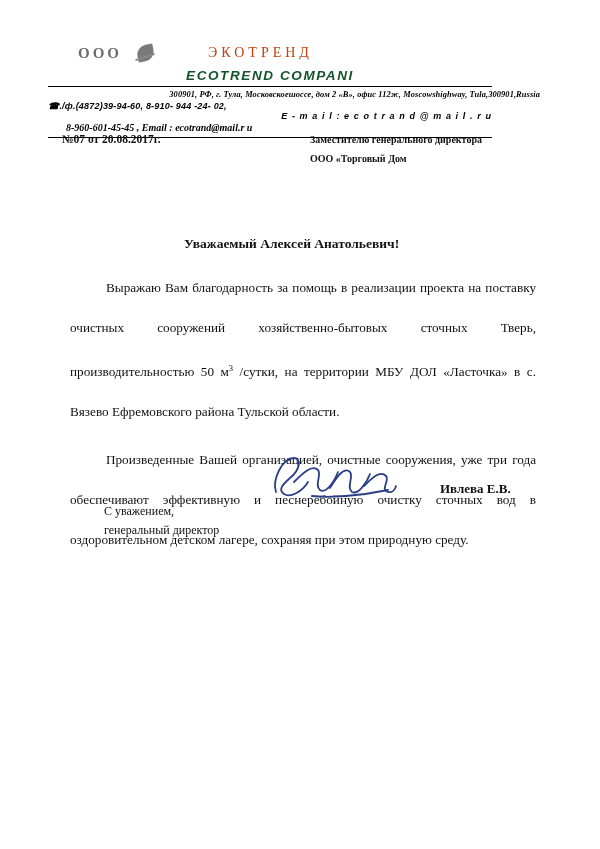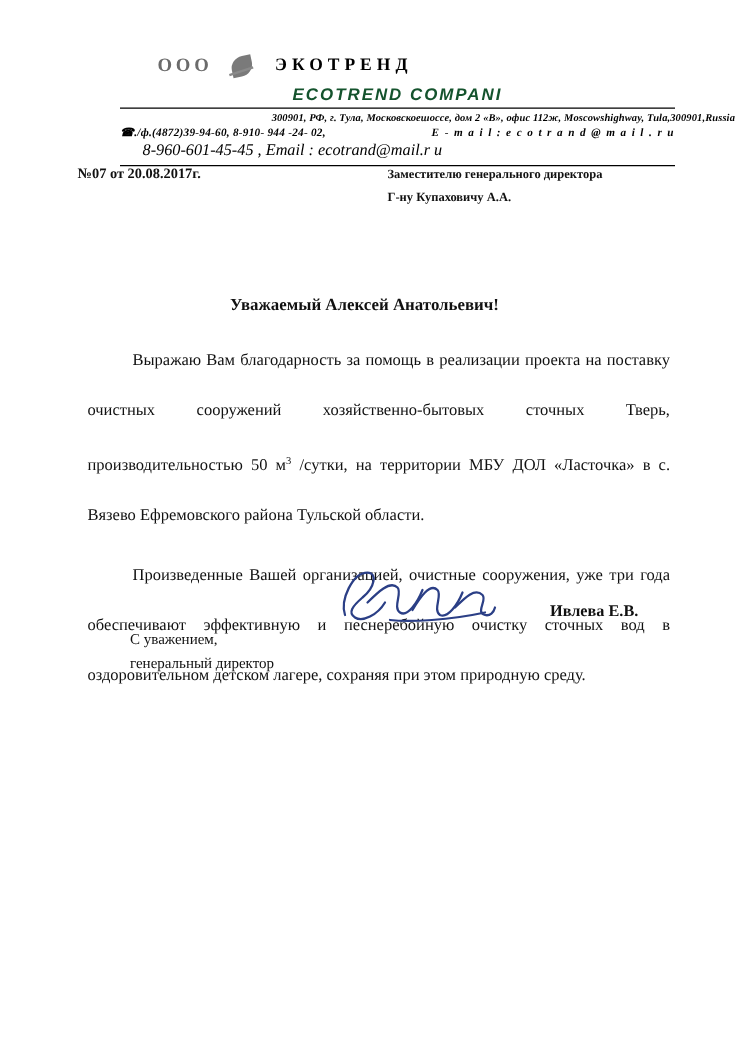--- a/index.html
+++ b/index.html
@@ -22,21 +22,20 @@
     height: 849px;
     background: #fff;
   }
 
   
   .letterhead {
     position: absolute;
     left: 0;
     top: 40px;
     width: 540px;
-    padding-left: 48px;
   }
   .logo-row {
     display: flex;
     align-items: center;
     justify-content: flex-start;
     padding-left: 78px;
     height: 26px;
   }
   .logo-ooo {
     font-family: "Liberation Serif", serif;
@@ -63,22 +62,23 @@
     position: absolute;
     left: 1px; top: 13px;
     width: 20px; height: 2px;
     background: #8a8a8a;
     transform: rotate(-18deg);
   }
   .logo-eco {
     font-family: "Liberation Serif", serif;
     font-size: 14px;
     letter-spacing: 4px;
-    color: #000000;
-    font-weight: 700;
+    color: #c2410c;
+    font-weight: 400;
+    margin-left: 36px;
   }
 
   .company-name {
     text-align: center;
     font-family: "Liberation Sans", sans-serif;
     font-weight: 700;
     font-style: italic;
     font-size: 13.5px;
     letter-spacing: 1.6px;
     margin-top: 2px;
@@ -97,35 +97,36 @@
     font-size: 8.4px;
     letter-spacing: 0.1px;
     margin-top: 3px;
     color: #000;
   }
   .contact-row {
     width: 444px;
     margin: 2px auto 0 auto;
     display: flex;
     justify-content: space-between;
-    font-family: Liberation Serif, serif;
+    font-family: Liberation Sans, sans-serif;
     font-style: italic;
     font-weight: 700;
     font-size: 9px;
     color: #000;
+    flex-direction: column;
   }
   .contact-left { text-align: left; letter-spacing: .2px;}
   .contact-right { text-align: right; letter-spacing: 1.1px;}
   .contact-row2 {
     width: 444px;
     margin: 1px auto 0 auto;
     font-family: "Liberation Serif", serif;
     font-style: italic;
-    font-weight: 400;
-    font-size: 13px;
+    font-weight: 700;
+    font-size: 10px;
     color: #000;
     padding-left: 18px;
     box-sizing: border-box;
   }
   .rule2 {
     width: 444px;
     margin: 4px auto 0 auto;
     border-top: 1.2px solid #000;
   }
 
@@ -227,21 +228,21 @@
     </div>
     <div class="contact-row2">8-960-601-45-45 , Email : ecotrand@mail.r u</div>
 
     <div class="rule2"></div>
   </div>
 
   <div class="ref-block">№07 от 20.08.2017г.</div>
 
   <div class="addressee">
     <div>Заместителю генерального директора</div>
-    <div>Г-ну Купаховичу А.А.</div>
+    <div>ООО «Торговый Дом</div>
   </div>
 
   <div class="salutation">Уважаемый Алексей Анатольевич!</div>
 
   <div class="body-text">
     <p><span>Выражаю Вам благодарность за помощь в реализации проекта на поставку очистных сооружений хозяйственно-бытовых сточных Тверь, производительностью 50 м</span><sup>3</sup><span> /сутки, на территории МБУ ДОЛ «Ласточка» в с. Вязево Ефремовского района Тульской области.</span></p>
     <p>Произведенные Вашей организацией, очистные сооружения, уже три года обеспечивают эффективную и песнеребойную очистку сточных вод в оздоровительном детском лагере, сохраняя при этом природную среду.</p>
   </div>
 
   <div class="sign-block">

